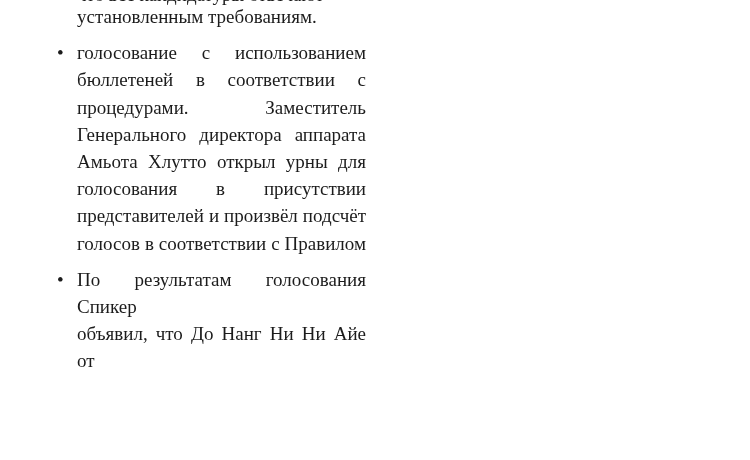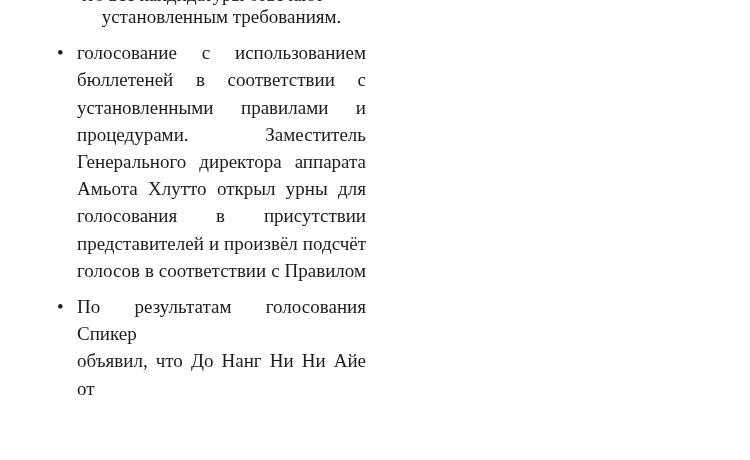--- a/index.html
+++ b/index.html
@@ -41,38 +41,37 @@
     position: absolute;
     left: -20px;
     top: 0;
     line-height: 27.2px;
   }
   .line { min-height: 27.2px; }
   .jl {
     text-align: justify;
     text-align-last: justify;
   }
-  .ll { text-align: center; }
+  .ll { text-align: left; }
 </style>
 </head>
 <body>
 
 <div class="doc">
 
   <div class="fragment">что все кандидатуры отвечают</div>
 
   <div class="para">
     <div class="line ll">установленным требованиям.</div>
   </div>
 
   <div class="para">
     <span class="bullet">•</span>
     <div class="line jl">голосование с использованием</div>
     <div class="line jl">бюллетеней в соответствии с</div>
-    <div class="line jl">установленными правилами и</div>
     <div class="line jl">процедурами. Заместитель</div>
     <div class="line jl">Генерального директора аппарата</div>
     <div class="line jl">Амьота Хлутто открыл урны для</div>
     <div class="line jl">голосования в присутствии</div>
     <div class="line jl">представителей и произвёл подсчёт</div>
     <div class="line jl">голосов в соответствии с Правилом</div>
   </div>
 
   <div class="para">
     <span class="bullet">•</span>

